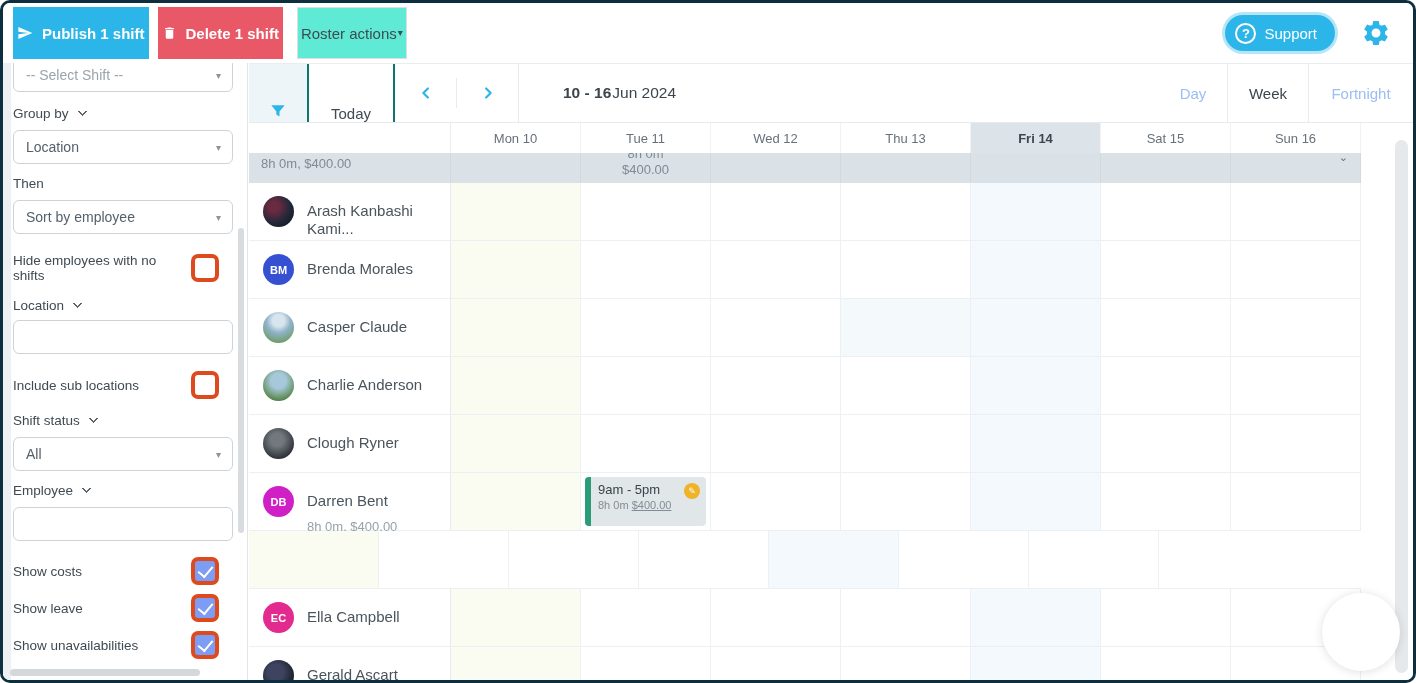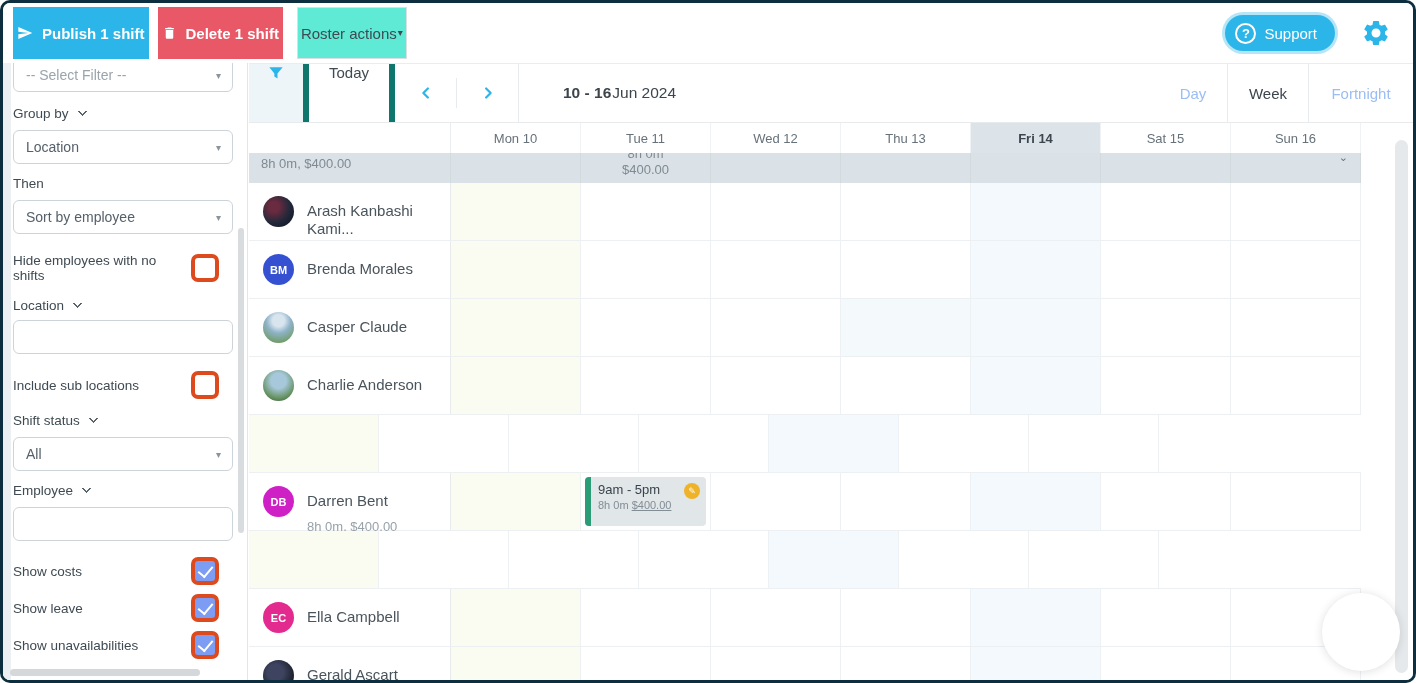--- a/index.html
+++ b/index.html
@@ -32,21 +32,21 @@
   .chkrow { display:flex; align-items:center; justify-content:space-between; padding-right:14px; }
   .chk { width:28px; height:28px; border:4px solid #dd4a1d; border-radius:7px; background:#fff; cursor:pointer; position:relative; flex:none; }
   .chk.checked { background:#7d9cf3; }
   .chk.checked::after { content:""; position:absolute; left:6px; top:2px; width:7px; height:12px; border-right:2.5px solid #fff; border-bottom:2.5px solid #fff; transform:rotate(40deg); }
   .side-vscroll { position:absolute; right:3px; top:165px; height:305px; width:6px; border-radius:3px; background:#d8dcdf; }
   .side-hscroll { position:relative; margin:10px 0 0 -3px; width:190px; height:7px; border-radius:4px; background:#d4d8db; }
 
   
   .main { position:absolute; left:246px; top:60px; right:0; bottom:0; overflow:hidden; background:#fff; }
   .toolbar { position:relative; height:60px; border-top:1px solid #e9edf0; border-bottom:1px solid #e7ebee; display:flex; align-items:stretch; }
-  .tcell { display:flex; align-items:flex-start; justify-content:center; border-right:6px solid #0f766e; cursor:pointer; }
+  .tcell { display:flex; align-items:flex-end; justify-content:center; border-right:2px solid #0f766e; cursor:pointer; }
   .t-filter { width:60px; background:#eef5f8; }
   .t-today { width:86px; font-size:15px; color:#3f4a52; background:#fff; }
   .t-arrows { width:124px; display:flex; border-right:1px solid #e7ebee; }
   .t-arrow { flex:1; display:flex; align-items:center; justify-content:center; cursor:pointer; }
   .t-sep { width:1px; background:#e7ebee; margin:14px 0; }
   .t-date { display:flex; align-items:center; margin-left:44px; font-size:15.5px; color:#3c454c; gap:1px; }
   .t-date b { font-weight:700; }
   .views { position:absolute; right:0; top:0; bottom:0; display:flex; }
   .view { display:flex; align-items:center; justify-content:center; font-size:15px; cursor:pointer; color:#9bbdf4; }
   .view.sel-view { color:#3c454c; border-left:1px solid #e7ebee; border-right:1px solid #e7ebee; }
@@ -125,21 +125,21 @@
         <svg width="30" height="30" viewBox="0 0 24 24" fill="#2cb5e8">
               <path d="M19.14 12.94c.04-.3.06-.61.06-.94 0-.32-.02-.64-.07-.94l2.03-1.58c.18-.14.23-.41.12-.61l-1.92-3.32c-.12-.22-.37-.29-.59-.22l-2.39.96c-.5-.38-1.03-.7-1.62-.94l-.36-2.54c-.04-.24-.24-.41-.48-.41h-3.84c-.24 0-.43.17-.47.41l-.36 2.54c-.59.24-1.13.57-1.62.94l-2.39-.96c-.22-.08-.47 0-.59.22L2.74 8.87c-.12.21-.08.47.12.61l2.03 1.58c-.05.3-.09.63-.09.94s.02.64.07.94l-2.03 1.58c-.18.14-.23.41-.12.61l1.92 3.32c.12.22.37.29.59.22l2.39-.96c.5.38 1.03.7 1.62.94l.36 2.54c.05.24.24.41.48.41h3.84c.24 0 .44-.17.47-.41l.36-2.54c.59-.24 1.13-.56 1.62-.94l2.39.96c.22.08.47 0 .59-.22l1.92-3.32c.12-.22.07-.47-.12-.61l-2.01-1.58zM12 15.6c-1.98 0-3.6-1.62-3.6-3.6s1.62-3.6 3.6-3.6 3.6 1.62 3.6 3.6-1.62 3.6-3.6 3.6z"></path>
             </svg>
       </div>
     </div>
   </div>
 
   <div class="sidebar">
     <div class="side-inner">
       <div class="sel ghost" style="margin-top:-5px;">
-        <span>-- Select Filter --</span>
+        <span>-- Select Shift --</span>
         <span class="scaret">▾</span>
       </div>
 
       <div class="slabel" style="margin-top:14px;">
         <span>Group by</span>
             <span class="chev"></span>
       </div>
       <div class="sel" style="margin-top:9px;">
         <span>Location</span>
         <span class="scaret">▾</span>
@@ -320,20 +320,24 @@
         <div class="ecell c-mon"></div>
             <div class="ecell"></div>
             <div class="ecell"></div>
             <div class="ecell"></div>
             <div class="ecell c-fri"></div>
             <div class="ecell"></div>
             <div class="ecell"></div>
       </div>
 
       <div class="erow">
+        <div class="ename">
+          <span class="avatar ph-clough"></span>
+          <span class="ename-texts"><span class="ename-label">Clough Ryner</span></span>
+        </div>
         <div class="ecell c-mon"></div>
             <div class="ecell"></div>
             <div class="ecell"></div>
             <div class="ecell"></div>
             <div class="ecell c-fri"></div>
             <div class="ecell"></div>
             <div class="ecell"></div>
       </div>
 
       <div class="erow">

